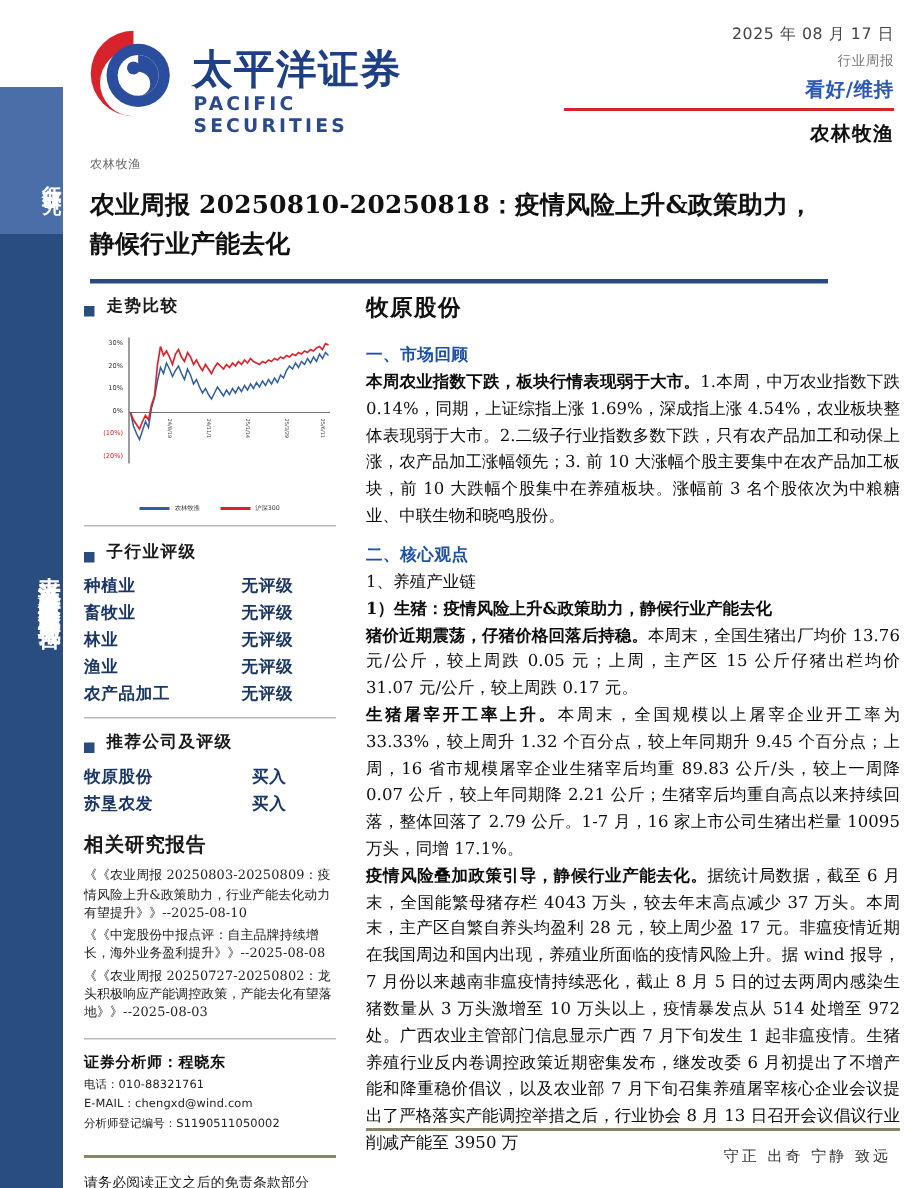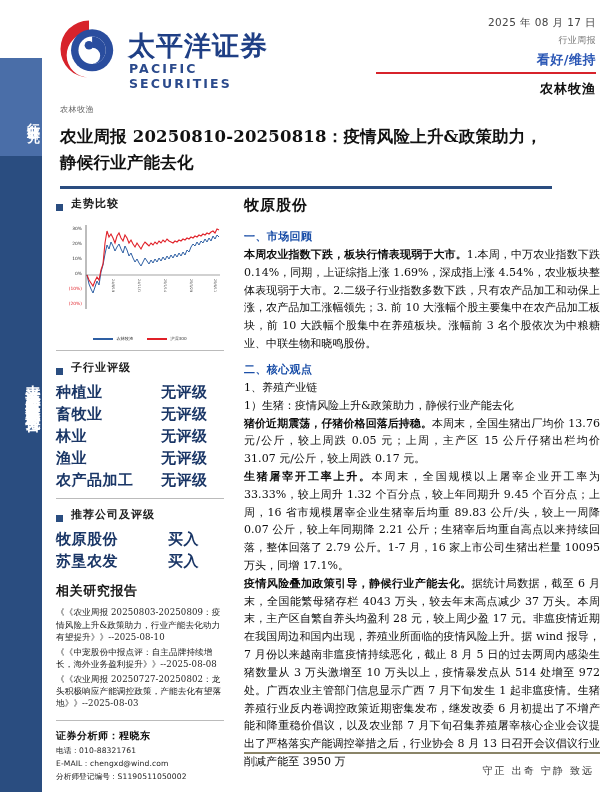--- a/index.html
+++ b/index.html
@@ -83,21 +83,21 @@
   .chart-svg { display:block; }
   .legend { display:flex; justify-content:center; gap:14px; margin-top:1px; }
   .lg-item { display:flex; align-items:center; gap:3px; }
   .lg-line { width:20px; height:2px; display:block; }
   .lg-txt { font-size:4.2px; color:#333; }
 
   
   .rt { width: 168px; margin-top: 4px; border-collapse: collapse; }
   .rt td {
     font-family:"DejaVu Serif","Liberation Serif",serif;
-    font-size: 15px; font-weight: bold; color: #1a3666;
+    font-size: 11px; font-weight: bold; color: #1a3666;
     padding: 1.6px 0; letter-spacing: .5px;
   }
   .rt td.val { text-align: left; }
   .rt-sep { width: 168px; height: 1px; background: #bbb; margin-top: 5px; }
   .rt-sep2 { width: 168px; height: 1px; background: #bbb; margin: 6px 0 8px 0; }
 
   .rel-head {
     font-family:"DejaVu Serif","Liberation Serif",serif;
     font-size: 13px; font-weight: bold; color: #1a1a1a;
     margin: 10px 0 6px 0; letter-spacing:.6px;
@@ -138,21 +138,21 @@
     font-size: 11px; color: #0d0d0d; line-height: 1.62;
     text-align: justify; letter-spacing: .05px;
   }
   .para b { font-weight: bold; }
   .sub-num {
     font-family:"DejaVu Serif","Liberation Serif",serif;
     font-size: 11px; color: #0d0d0d; line-height: 1.62; letter-spacing:.05px;
   }
   .sub-bold {
     font-family:"DejaVu Serif","Liberation Serif",serif;
-    font-size: 11px; font-weight: normal; color: #0d0d0d; line-height: 1.62;
+    font-size: 11px; font-weight: bold; color: #0d0d0d; line-height: 1.62;
   }
 
   
   .pg-rule { position: absolute; left: 244px; bottom: 38px; width: 356px; height: 2px; background: #8a8468; }
   .pg-motto {
     position: absolute; right: 18px; bottom: 14px;
     font-family:"DejaVu Serif","Liberation Serif",serif;
     font-size: 10px; color: #333; letter-spacing: 2px;
   }
 </style>

